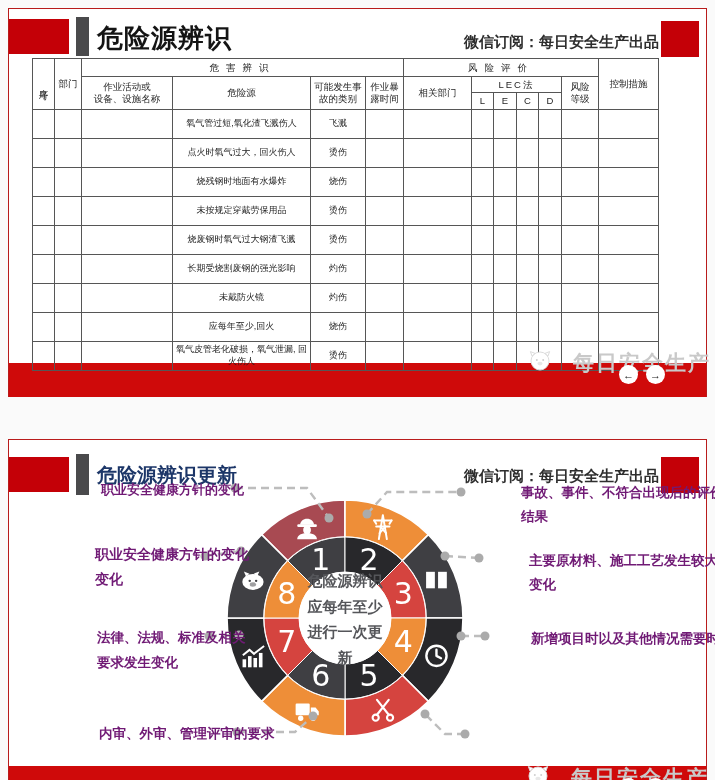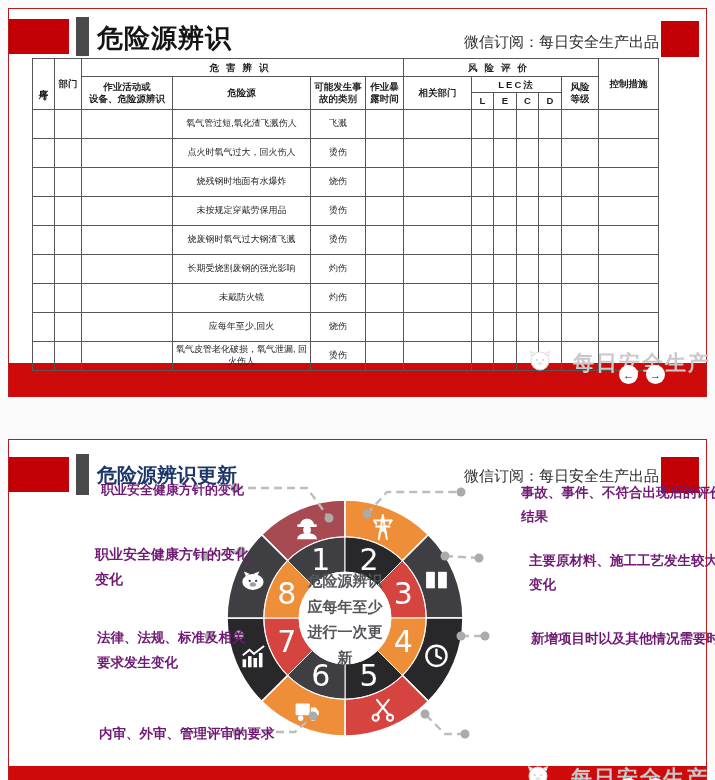--- a/index.html
+++ b/index.html
@@ -7,34 +7,34 @@
        font-family:"Liberation Sans","DejaVu Sans",sans-serif;overflow:hidden;}
   .card{position:absolute;left:8px;width:699px;background:#fff;border:1px solid #b91c1c;box-sizing:border-box;}
   #card1{top:8px;height:389px;}
   #card2{top:439px;height:357px;}
 
   .corner-red{position:absolute;background:#c40007;}
   .block-gray{position:absolute;background:#4a4a4c;}
   .title{position:absolute;white-space:nowrap;}
   #card1 .title{left:88px;top:12px;font-size:26px;font-weight:700;color:#141414;letter-spacing:1px;}
   #card2 .title{left:88px;top:22px;font-size:20px;font-weight:700;color:#1c3668;}
-  .subscription{position:absolute;right:47px;font-size:15px;color:#2e2e2e;font-weight:400;white-space:nowrap;margin-left:36px;}
+  .subscription{position:absolute;right:47px;font-size:15px;color:#2e2e2e;font-weight:700;white-space:nowrap;margin-left:36px;}
   #card1 .subscription{top:24px;}
   #card2 .subscription{top:27px;}
 
   .redbar{position:absolute;left:0;right:0;background:#cf0a0a;z-index:3;}
   #card1 .redbar{top:354px;height:34px;}
   #card2 .redbar{top:326px;height:30px;}
 
   
   .table-wrap{position:absolute;left:23px;top:49px;width:626px;z-index:4;}
   table.hz{border-collapse:collapse;width:626px;table-layout:fixed;background:transparent;}
   table.hz th,table.hz td{border:1px solid #565656;text-align:center;vertical-align:middle;
       padding:0 1px;color:#1f1f1f;background:transparent;overflow:hidden;}
-  table.hz th{font-size:9.5px;font-weight:700;line-height:1.25;white-space:pre-line;margin-top:8px;}
+  table.hz th{font-size:9.5px;font-weight:400;line-height:1.25;white-space:pre-line;margin-top:8px;}
   table.hz td{font-size:9px;line-height:1.3;}
   tr.hrow1{height:18px;} tr.hrow2{height:16px;} tr.hrow3{height:17px;}
   tr.drow{height:29px;}
   th.group{font-size:11px;letter-spacing:7px;}
   th.vert span{writing-mode:vertical-rl;letter-spacing:3px;font-size:9.5px;}
   th.lec{letter-spacing:2px;}
 
   
   .watermark{position:absolute;display:flex;gap:20px;z-index:5;
       font-size:21px;font-weight:700;color:#c9c9c9;letter-spacing:2px;white-space:nowrap;}
@@ -93,21 +93,21 @@
       <thead>
         <tr class="hrow1">
           <th rowspan="3" class="vert"><span>序号</span></th>
           <th rowspan="3">部门</th>
           <th colspan="4" class="group">危害辨识</th>
           <th colspan="6" class="group">风险评价</th>
           <th rowspan="3">控制措施</th>
         </tr>
         <tr class="hrow2">
           <th rowspan="2">作业活动或
-设备、危险源辨识</th>
+设备、设施名称</th>
           <th rowspan="2">危险源</th>
           <th rowspan="2">可能发生事
 故的类别</th>
           <th rowspan="2">作业暴
 露时间</th>
           <th rowspan="2">相关部门</th>
           <th colspan="4" class="lec">LEC法</th>
           <th rowspan="2">风险
 等级</th>
         </tr>

